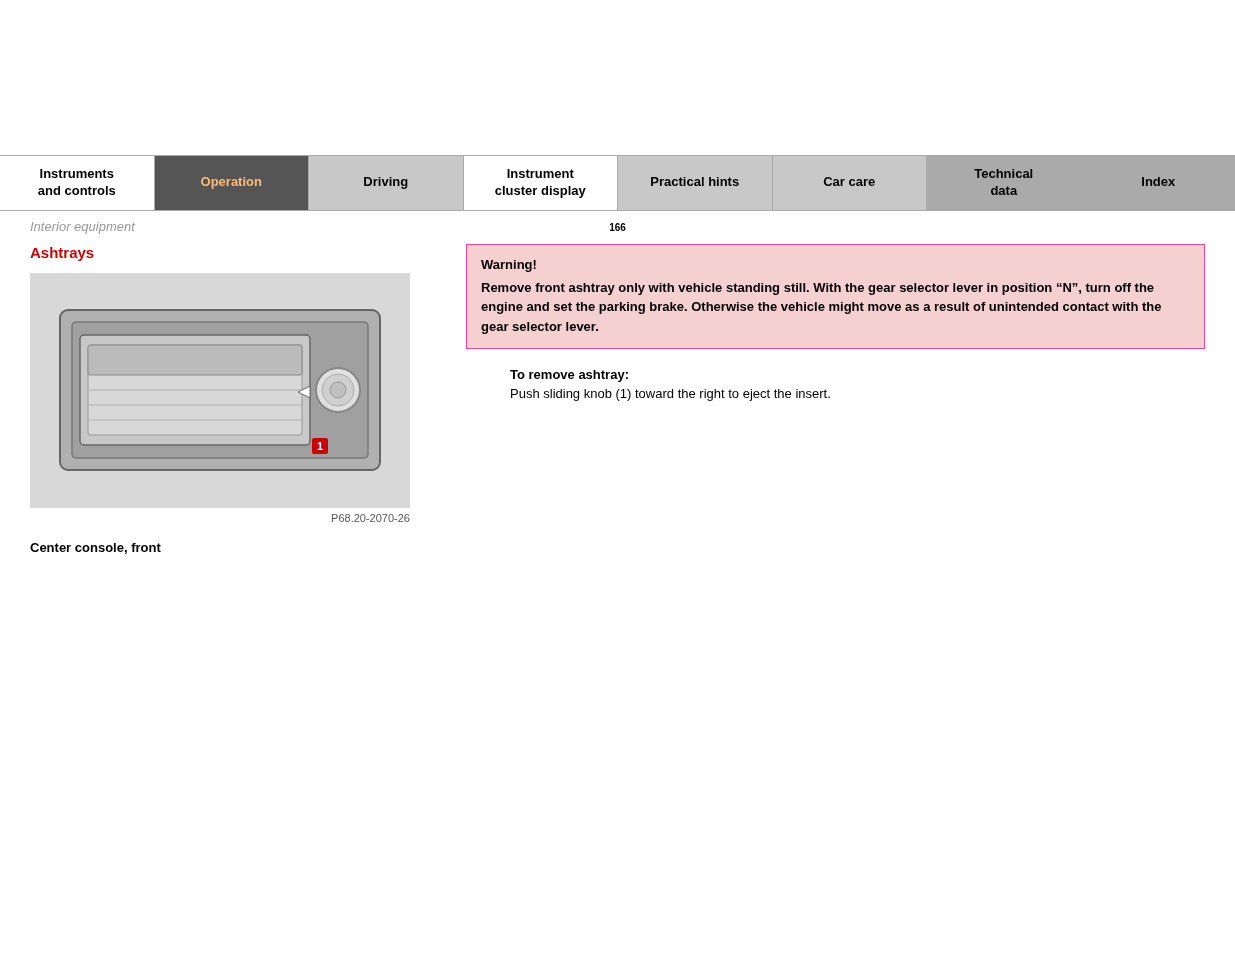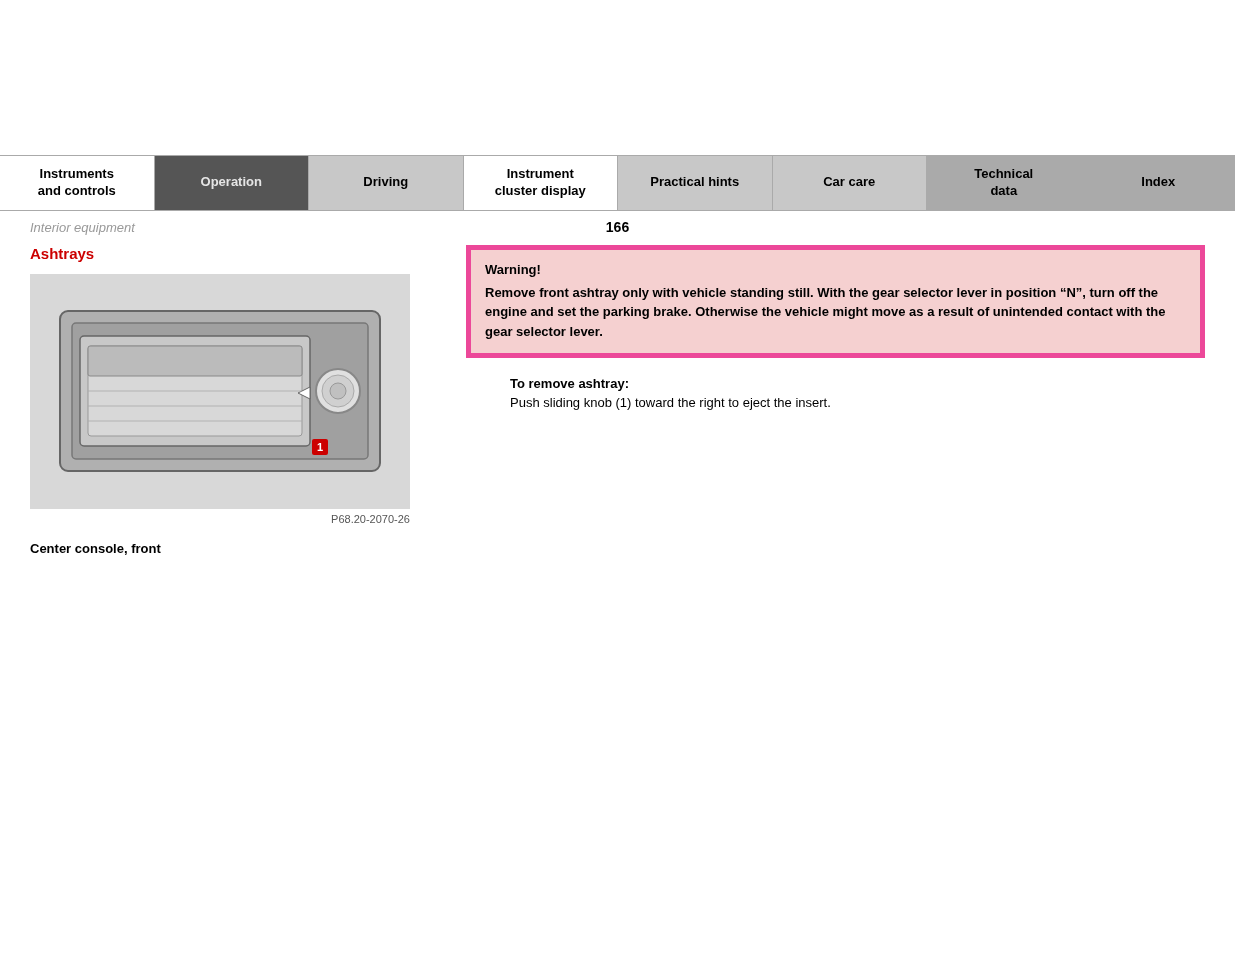--- a/index.html
+++ b/index.html
@@ -29,21 +29,21 @@
       padding: 10px 8px;
       font-size: 13px;
       font-weight: bold;
       cursor: pointer;
       border-right: 1px solid #aaa;
       line-height: 1.3;
     }
     .nav-item:last-child { border-right: none; }
     .nav-item.active {
       background: #555;
-      color: #e5e5e5;
+      color: #fdba74;
     }
     .nav-item.light-gray {
       background: #c8c8c8;
       color: #000;
     }
     .nav-item.medium-gray {
       background: #aaa;
       color: #000;
     }
     .nav-item.white-bg {
@@ -64,21 +64,21 @@
       color: #888;
       font-size: 13px;
     }
     .page-header .section-label {
       flex: 1;
       color: #999;
       font-style: italic;
     }
     .page-header .page-number {
       font-weight: bold;
-      font-size: 14px;
+      font-size: 10px;
       color: #000;
       text-align: center;
       flex: 1;
     }
     .page-header .right-space {
       flex: 1;
     }
 
     
     .main-content {
@@ -138,21 +138,21 @@
     }
 
     
     .right-col {
       flex: 1;
       padding-top: 0;
     }
 
     .warning-box {
       background: #f5d0d0;
-      border: 5px solid #ec4899;
+      border: 1px solid #ec4899;
       padding: 12px 14px;
       margin-bottom: 18px;
     }
     .warning-title {
       font-weight: bold;
       font-size: 13px;
       margin-bottom: 6px;
     }
     .warning-text {
       font-size: 13px;

